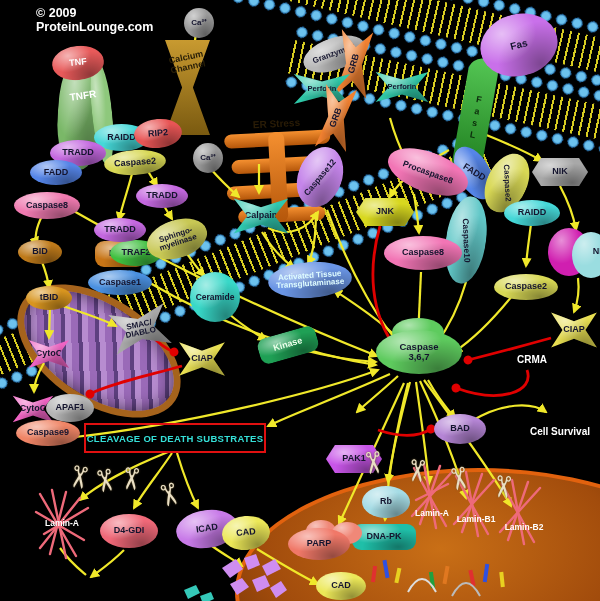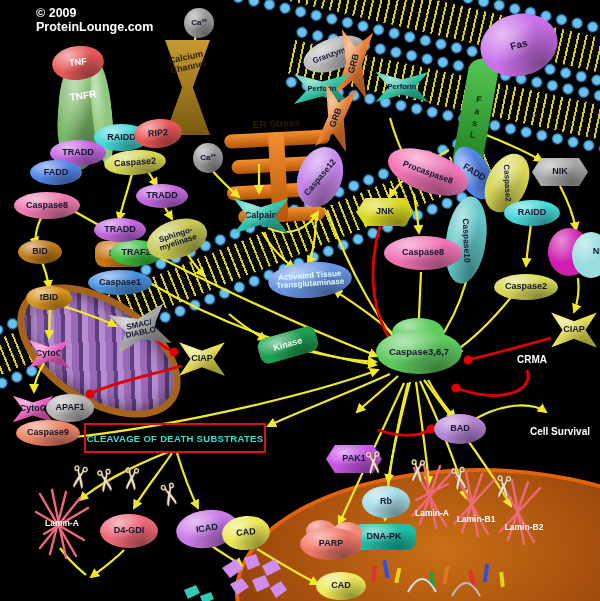--- a/index.html
+++ b/index.html
@@ -270,20 +270,23 @@
     </div>
   <div class="node ell" style="left:46px;top:394px;width:48px;height:28px;background-color:#b5b5b5;">
     <span>APAF1</span>
     </div>
   <div class="node ell" style="left:16px;top:420px;width:64px;height:26px;background-color:#f08566;">
     <span>Caspase9</span>
     </div>
   <div class="node star4" style="left:176px;top:340px;width:52px;height:38px;background-color:#e8df52;">
     <span>CIAP</span>
     </div>
+  <div class="node ell fs85" style="left:190px;top:272px;width:50px;height:50px;background-color:#38d8c8;">
+    <span>Ceramide</span>
+    </div>
   <div class="node rrect" style="left:258px;top:332px;width:60px;height:26px;background-color:#1fa055;color:#eaffea;transform:rotate(-16deg);">
     <span>Kinase</span>
     </div>
   <div class="node star4" style="left:230px;top:196px;width:62px;height:40px;background-color:#2fc8b0;">
     <span>Calpain</span>
     </div>
   <div class="node ell fs8" style="left:268px;top:262px;width:84px;height:36px;background-color:#6a95e5;color:#dffcff;transform:rotate(-4deg);flex-direction:column;">
     <span>Activated Tissue</span>
     <span>Transglutaminase</span>
     </div>
@@ -342,21 +345,21 @@
     <span>RAIDD</span>
     </div>
   <div class="node ell" style="left:494px;top:274px;width:64px;height:26px;background-color:#d8d855;">
     <span>Caspase2</span>
     </div>
   <div class="node star4" style="left:548px;top:310px;width:52px;height:40px;background-color:#e8df52;">
     <span>CIAP</span>
     </div>
 
   <div class="node ell deco" style="left:392px;top:318px;width:52px;height:28px;background-color:#5ecb5e;"></div>
-  <div class="node ell" style="left:376px;top:330px;width:86px;height:44px;background-color:#5ecb5e;flex-direction:row;font-size:9.5px;">
+  <div class="node ell" style="left:376px;top:330px;width:86px;height:44px;background-color:#5ecb5e;flex-direction:column;font-size:9.5px;">
     <span>Caspase</span>
     <span>3,6,7</span>
     </div>
 
   <span class="lbl" style="left:502px;top:354px;width:60px;font-size:10px;">CRMA</span>
   <span class="lbl" style="left:518px;top:426px;width:84px;font-size:10px;">Cell Survival</span>
 
   <div class="node hex" style="left:326px;top:412px;width:56px;height:28px;background-color:#c855e8;margin-top:33px;">
     <span>PAK1</span>
     </div>
@@ -379,21 +382,21 @@
     <span>CAD</span>
     </div>
   <div class="node rrect" style="left:352px;top:524px;width:64px;height:26px;background-color:#1fbfa8;">
     <span>DNA-PK</span>
     </div>
   <div class="node ell" style="left:362px;top:486px;width:48px;height:32px;background-color:#a5dce5;">
     <span>Rb</span>
     </div>
   <div class="node ell deco" style="left:306px;top:520px;width:30px;height:22px;background-color:#f08878;"></div>
   <div class="node ell deco" style="left:332px;top:522px;width:30px;height:22px;background-color:#f08878;"></div>
-  <div class="node ell" style="left:300px;top:528px;width:62px;height:32px;background-color:#f07868;">
+  <div class="node ell" style="left:288px;top:528px;width:62px;height:32px;background-color:#f07868;">
     <span>PARP</span>
     </div>
   <div class="node ell" style="left:316px;top:572px;width:50px;height:28px;background-color:#ece858;">
     <span>CAD</span>
     </div>
   <span class="lbl" style="left:404px;top:508px;width:56px;font-size:8.5px;">Lamin-A</span>
   <span class="lbl" style="left:446px;top:514px;width:60px;font-size:8.5px;">Lamin-B1</span>
   <span class="lbl" style="left:494px;top:522px;width:60px;font-size:8.5px;">Lamin-B2</span>
 
   <span class="scissors" style="left:66px;top:462px;transform:rotate(100deg);">✂</span>

